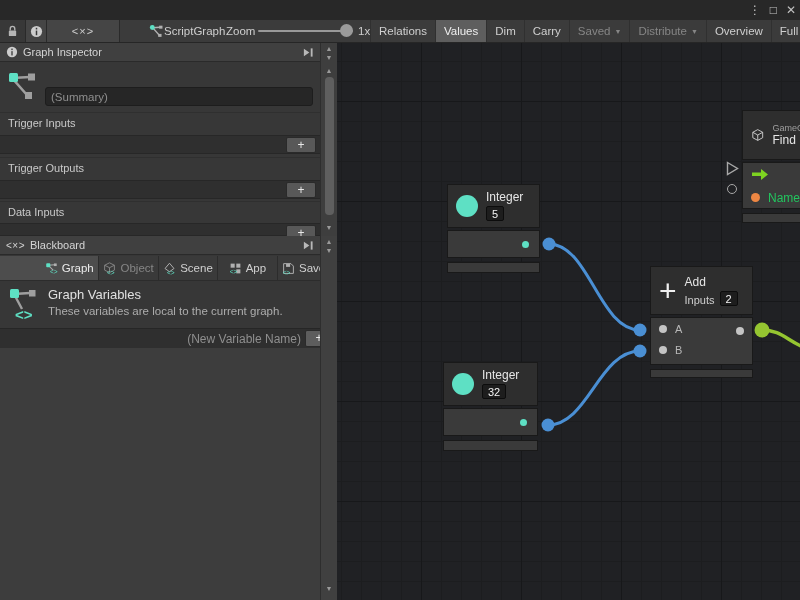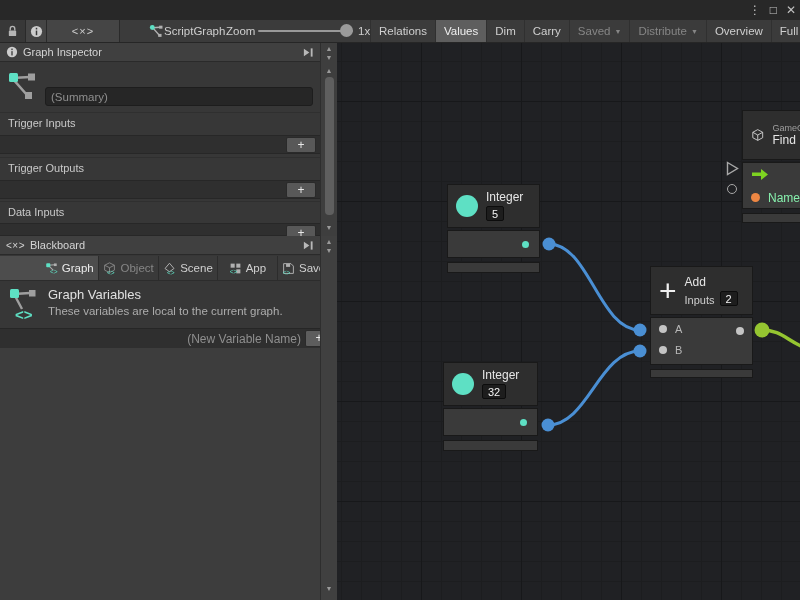--- a/index.html
+++ b/index.html
@@ -403,21 +403,21 @@
         </span>
       </div>
       <div class="n-body" style="height:47px;">
         <div class="port-row" style="height:23px;">
           <svg width="18" height="13" viewBox="0 0 18 13">
             <path d="M1,4.5 h9 V1 l7,5.5 -7,5.5 V8 h-9 Z" fill="var(--flow-green,#7ed321)"></path>
           </svg>
         </div>
         <div class="port-row" style="height:23px;">
           <span class="port-dot orange-dot" style="position:static;width:9px;height:9px;"></span>
-          <span style="color:#86efac; font-size:12px;">Name</span>
+          <span style="color:#22c55e; font-size:12px;">Name</span>
         </div>
       </div>
       <div class="n-foot" style="height:10px;"></div>
     </div>
 
     <div class="hollow-tri" style="left:389px; top:118px;">
       <svg width="13" height="15" viewBox="0 0 13 15">
         <polygon points="1.5,1.5 11.5,7.5 1.5,13.5" fill="none" stroke="#a8a8a8" stroke-width="1.4"></polygon>
       </svg>
     </div>

